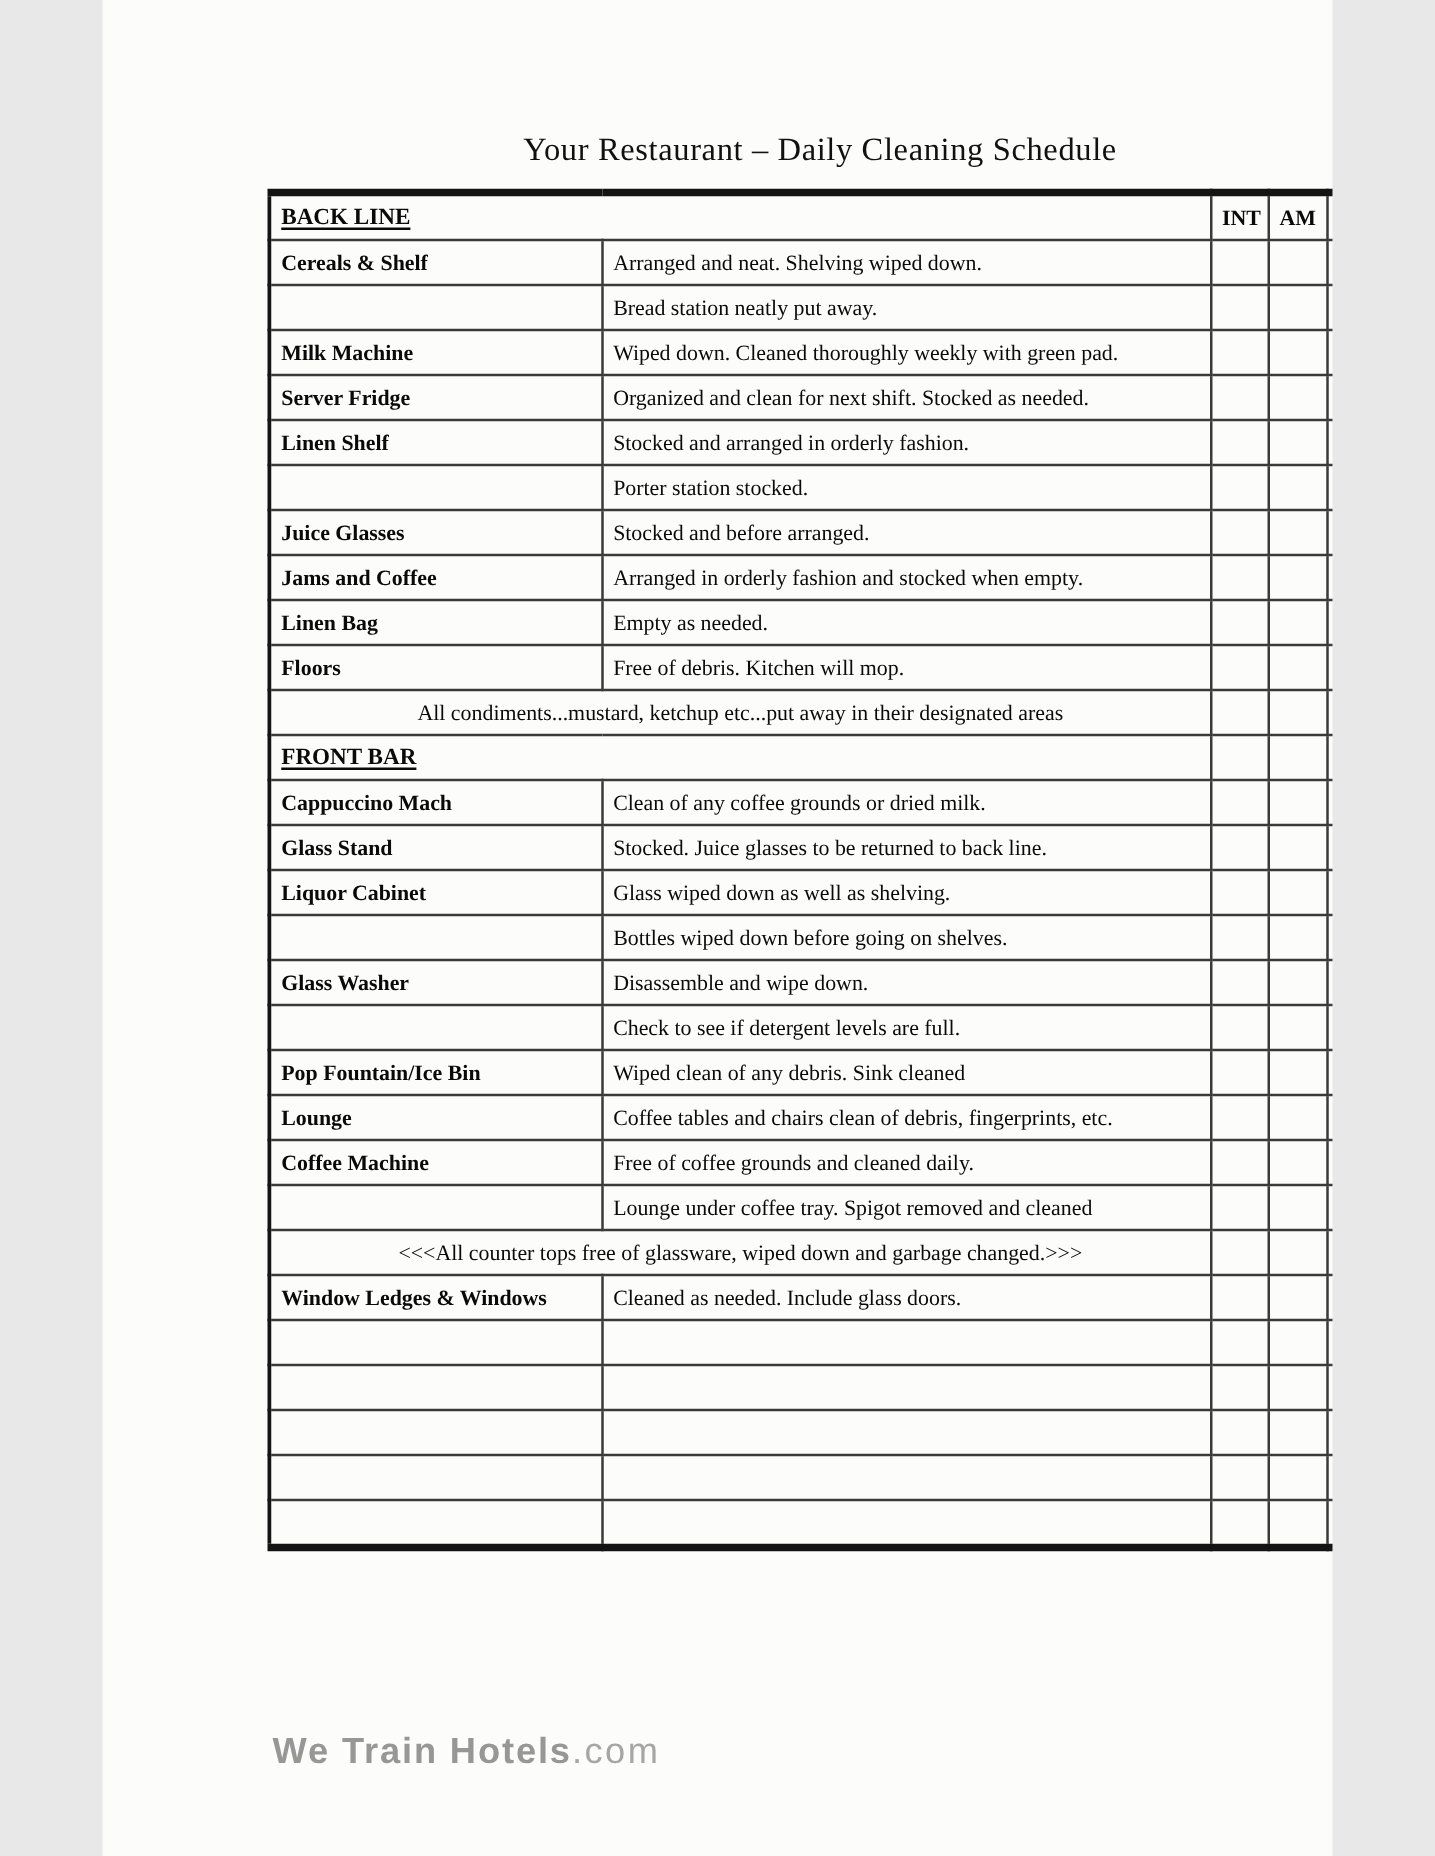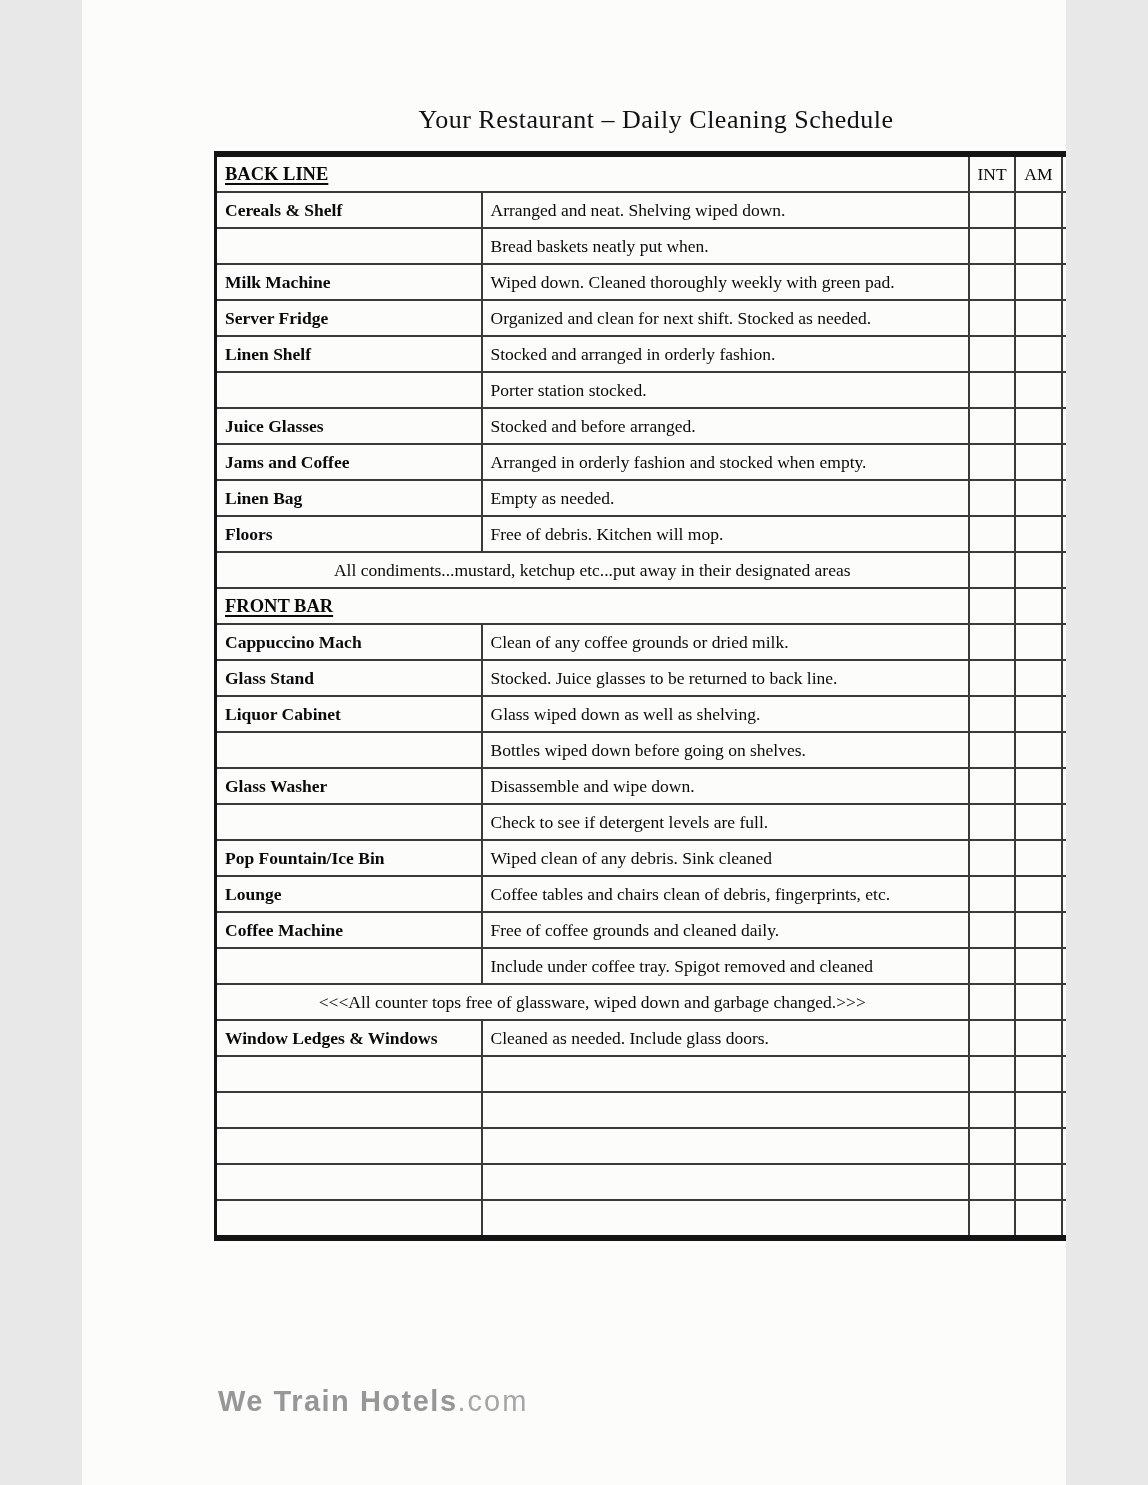--- a/index.html
+++ b/index.html
@@ -40,21 +40,21 @@
     height: 34px;
     padding: 0 8px;
     font-size: 17.5px;
     vertical-align: middle;
     overflow: hidden;
     white-space: nowrap;
   }
   td.item-cell { font-weight: bold; }
   td.desc-cell { }
   td.check-cell { padding: 0; }
-  td.hdr-cell { font-weight: normal; text-align: right; padding: 0; font-size: 17.5px; }
+  td.hdr-cell { font-weight: bold; text-align: left; padding: 0; font-size: 17.5px; }
   td.section-cell { padding-left: 4px; }
   .section-label {
     font-weight: bold;
     font-size: 18.5px;
     text-decoration: underline;
     text-underline-offset: 3px;
     text-decoration-thickness: 2px;
     margin-top: 48px;
   }
   td.note-cell {
@@ -98,21 +98,21 @@
         </tr>
         <tr>
           <td class="item-cell">Cereals &amp; Shelf</td>
           <td class="desc-cell">Arranged and neat.  Shelving wiped down.</td>
           <td class="check-cell"></td>
           <td class="check-cell"></td>
           <td class="check-cell"></td>
         </tr>
         <tr>
           <td class="item-cell"></td>
-          <td class="desc-cell">Bread baskets neatly put when.</td>
+          <td class="desc-cell">Bread station neatly put away.</td>
           <td class="check-cell"></td>
           <td class="check-cell"></td>
           <td class="check-cell"></td>
         </tr>
         <tr>
           <td class="item-cell">Milk Machine</td>
           <td class="desc-cell">Wiped down. Cleaned thoroughly weekly with green pad.</td>
           <td class="check-cell"></td>
           <td class="check-cell"></td>
           <td class="check-cell"></td>
@@ -236,21 +236,21 @@
         </tr>
         <tr>
           <td class="item-cell">Coffee Machine</td>
           <td class="desc-cell">Free of coffee grounds and cleaned daily.</td>
           <td class="check-cell"></td>
           <td class="check-cell"></td>
           <td class="check-cell"></td>
         </tr>
         <tr>
           <td class="item-cell"></td>
-          <td class="desc-cell">Include under coffee tray.  Spigot removed and cleaned</td>
+          <td class="desc-cell">Lounge under coffee tray.  Spigot removed and cleaned</td>
           <td class="check-cell"></td>
           <td class="check-cell"></td>
           <td class="check-cell"></td>
         </tr>
         <tr>
           <td class="note-cell" colspan="2">&lt;&lt;&lt;All counter tops free of glassware, wiped down and garbage changed.&gt;&gt;&gt;</td>
           <td class="check-cell"></td>
           <td class="check-cell"></td>
           <td class="check-cell"></td>
         </tr>

